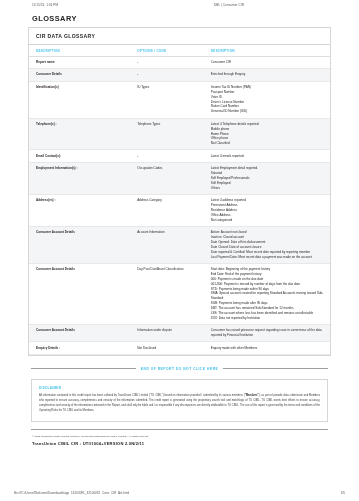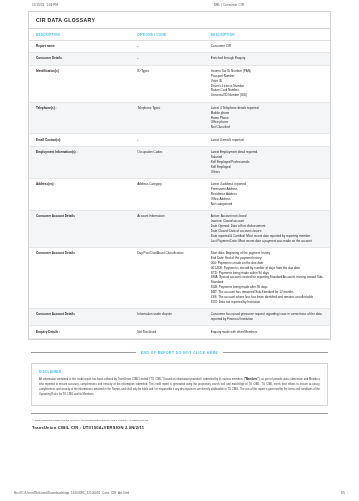--- a/index.html
+++ b/index.html
@@ -176,20 +176,21 @@
 </head>
 <body>
 
 <div class="print-header">
   <span class="ph-left">11/15/23, 1:34 PM</span>
   <span class="ph-right">DBL | Consumer CIR</span>
 </div>
 
 <div class="sheet">
 
+  <div class="page-title">GLOSSARY</div>
 
   <div class="card">
     <div class="card-title">CIR DATA GLOSSARY</div>
 
     <table class="glossary">
       <thead>
         <tr>
           <th class="col-a">DESCRIPTION</th>
           <th class="col-b">OPTIONS / CODE</th>
           <th class="col-c">DESCRIPTION</th>

